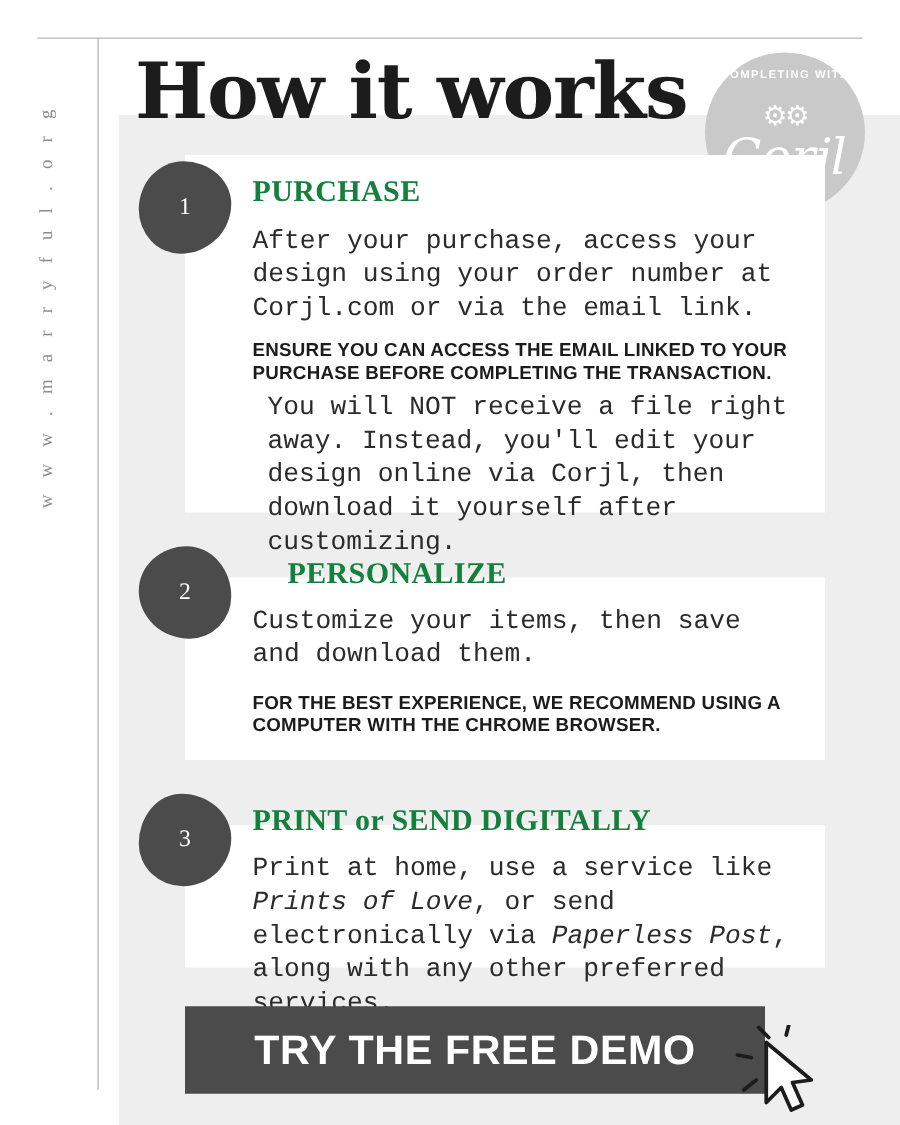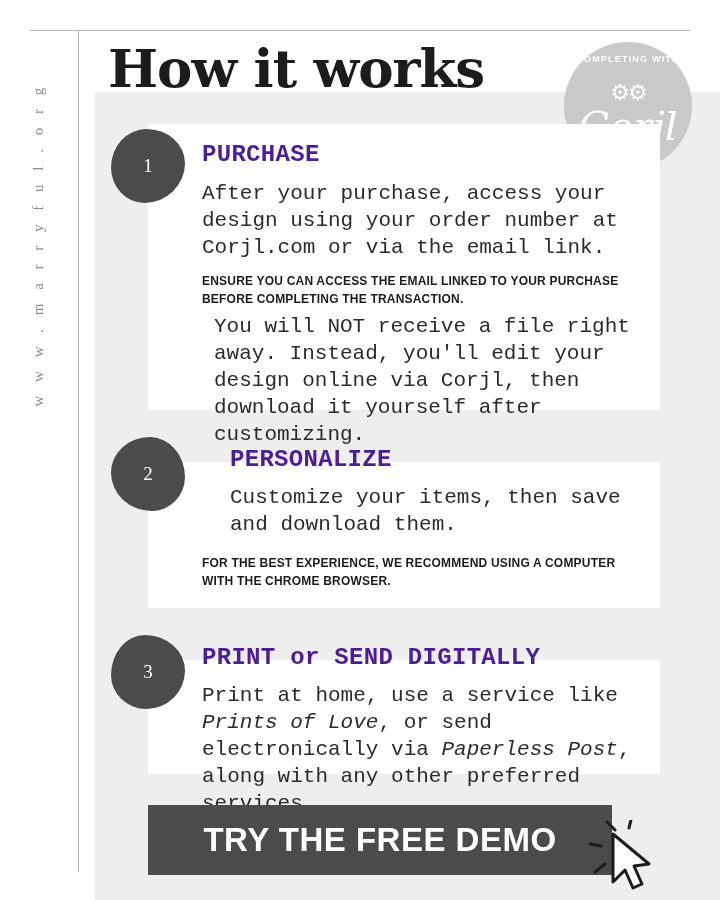--- a/index.html
+++ b/index.html
@@ -59,21 +59,21 @@
     background: #b6b6b6;
   }
 
   
   .heading {
     position: absolute;
     left: 108px;
     top: 42px;
     font-family: "DejaVu Serif", serif;
     font-weight: 700;
-    font-size: 53px;
+    font-size: 62px;
     letter-spacing: -1px;
     color: #1c1c1c;
     line-height: 1;
   }
 
   
   .badge {
     position: absolute;
     right: 28px;
     top: 42px;
@@ -127,38 +127,38 @@
     display: flex;
     align-items: center;
     justify-content: center;
   }
   .c1 { border-radius: 48% 52% 55% 45% / 52% 46% 54% 48%; }
   .c2 { border-radius: 52% 48% 45% 55% / 48% 54% 46% 52%; }
   .c3 { border-radius: 46% 54% 52% 48% / 54% 48% 52% 46%; }
 
   .step-title {
     position: absolute;
-    font-family: Liberation Mono, monospace;
+    font-family: Liberation Serif, serif;
     font-weight: 700;
     font-size: 24px;
     letter-spacing: .3px;
-    color: #4c1d95;
+    color: #15803d;
   }
   .body-text {
     position: absolute;
     font-family: Liberation Mono, monospace;
     font-size: 21px;
     line-height: 27px;
     color: #2b2b2b;
   }
   .note-text {
     position: absolute;
     font-family: "Liberation Sans", sans-serif;
     font-weight: 700;
-    font-size: 12px;
+    font-size: 15px;
     line-height: 18px;
     letter-spacing: .2px;
     color: #1c1c1c;
   }
 
   
   .cta {
     position: absolute;
     left: 148px;
     top: 805px;
@@ -205,21 +205,21 @@
 <div class="step-card" style="left:148px; top:124px; width:512px; height:286px;"></div>
 <div class="circle c1" style="left:111px; top:129px;">1</div>
 <div class="step-title" style="left:202px; top:141px;">PURCHASE</div>
 <div class="body-text" style="left:202px; top:180px; width:452px;">After your purchase, access your design using your order number at Corjl.com or via the email link.</div>
 <div class="note-text" style="left:202px; top:272px; width:430px;">ENSURE YOU CAN ACCESS THE EMAIL LINKED TO YOUR PURCHASE BEFORE COMPLETING THE TRANSACTION.</div>
 <div class="body-text" style="left:214px; top:313px; width:452px;">You will NOT receive a file right away. Instead, you'll edit your design online via Corjl, then download it yourself after customizing.</div>
 
 <div class="step-card" style="left:148px; top:462px; width:512px; height:146px;"></div>
 <div class="circle c2" style="left:111px; top:437px;">2</div>
 <div class="step-title" style="left:202px; top:446px;margin-left:28px;">PERSONALIZE</div>
-<div class="body-text" style="left:202px; top:484px; width:430px;margin-left:28px;">Customize your items, then save and download them.</div>
+<div class="body-text" style="left:202px; top:484px; width:430px;">Customize your items, then save and download them.</div>
 <div class="note-text" style="left:202px; top:554px; width:430px;">FOR THE BEST EXPERIENCE, WE RECOMMEND USING A COMPUTER WITH THE CHROME BROWSER.</div>
 
 <div class="step-card" style="left:148px; top:660px; width:512px; height:114px;"></div>
 <div class="circle c3" style="left:111px; top:635px;">3</div>
 <div class="step-title" style="left:202px; top:644px;">PRINT or SEND DIGITALLY</div>
 <div class="body-text" style="left:202px; top:682px; width:452px;">
   <span>Print at home, use a service like </span><em>Prints of Love</em><span>, or send electronically via </span><em>Paperless Post</em><span>, along with any other preferred services.</span>
 </div>
 
 <div class="cta">TRY THE FREE DEMO</div>

